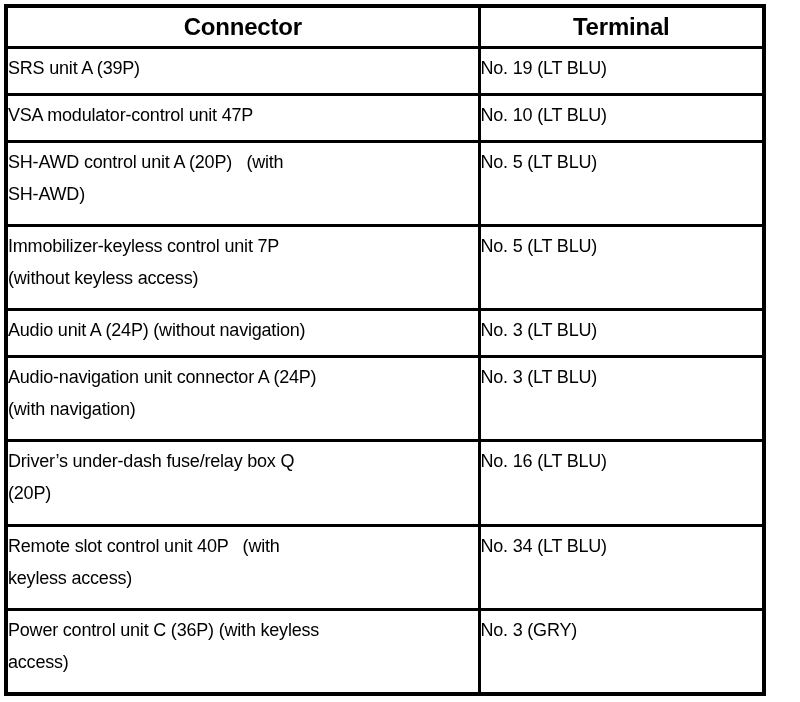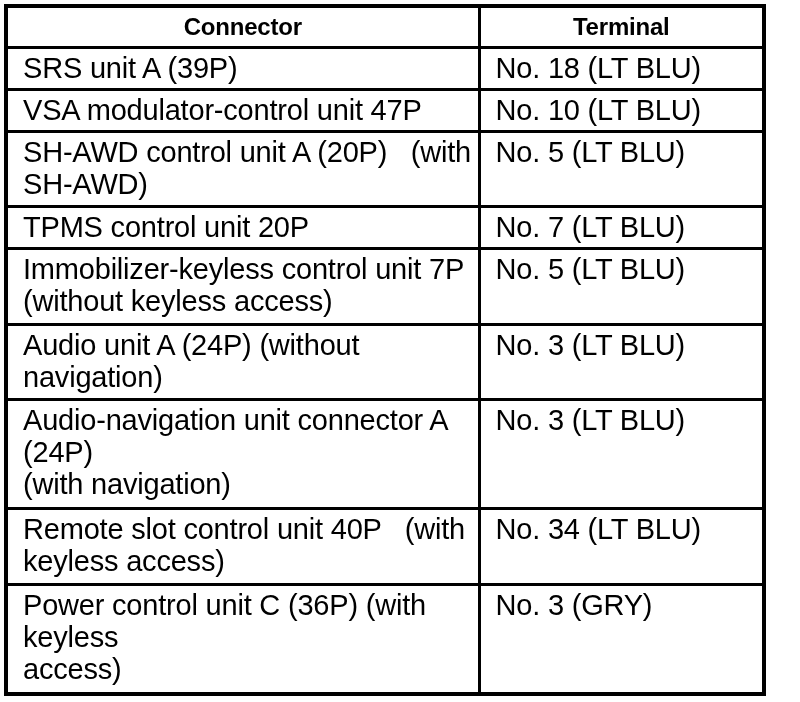--- a/index.html
+++ b/index.html
@@ -53,22 +53,22 @@
 
   
   table.connector-table tr.data-row td {
     border-top: 3px solid #000000;
   }
   table.connector-table tr.header-row th {
     border-bottom: 0;
   }
 
   .cell-inner {
-    padding: 3px 2px 2px 15px;
-    font-size: 29px;
+    padding: 3px 2px 2px 0;
+    font-size: 18px;
     line-height: 32px;
     letter-spacing: -0.2px;
     white-space: pre-wrap;
   }
 
   .header-row th .cell-inner {
     text-align: center;
     font-weight: bold;
     font-size: 24px;
     line-height: 34px;
@@ -98,46 +98,38 @@
           <div class="cell-inner">Terminal</div>
         </th>
       </tr>
     </thead>
     <tbody id="table-body">
         <tr class="data-row h1">
           <td class="c-connector">
             <div class="cell-inner">SRS unit A (39P)</div>
           </td>
           <td class="c-terminal">
-            <div class="cell-inner">No. 18 (LT BLU)</div>
+            <div class="cell-inner">No. 19 (LT BLU)</div>
           </td>
         </tr>
         <tr class="data-row h1">
           <td class="c-connector">
             <div class="cell-inner">VSA modulator-control unit 47P</div>
           </td>
           <td class="c-terminal">
             <div class="cell-inner">No. 10 (LT BLU)</div>
           </td>
         </tr>
         <tr class="data-row h2">
           <td class="c-connector">
             <div class="cell-inner">SH-AWD control unit A (20P)   (with
 SH-AWD)</div>
           </td>
           <td class="c-terminal">
             <div class="cell-inner">No. 5 (LT BLU)</div>
-          </td>
-        </tr>
-        <tr class="data-row h1">
-          <td class="c-connector">
-            <div class="cell-inner">TPMS control unit 20P</div>
-          </td>
-          <td class="c-terminal">
-            <div class="cell-inner">No. 7 (LT BLU)</div>
           </td>
         </tr>
         <tr class="data-row h2">
           <td class="c-connector">
             <div class="cell-inner">Immobilizer-keyless control unit 7P
 (without keyless access)</div>
           </td>
           <td class="c-terminal">
             <div class="cell-inner">No. 5 (LT BLU)</div>
           </td>
@@ -154,20 +146,29 @@
           <td class="c-connector">
             <div class="cell-inner">Audio-navigation unit connector A (24P)
 (with navigation)</div>
           </td>
           <td class="c-terminal">
             <div class="cell-inner">No. 3 (LT BLU)</div>
           </td>
         </tr>
         <tr class="data-row h2">
           <td class="c-connector">
+            <div class="cell-inner">Driver’s under-dash fuse/relay box Q
+(20P)</div>
+          </td>
+          <td class="c-terminal">
+            <div class="cell-inner">No. 16 (LT BLU)</div>
+          </td>
+        </tr>
+        <tr class="data-row h2">
+          <td class="c-connector">
             <div class="cell-inner">Remote slot control unit 40P   (with
 keyless access)</div>
           </td>
           <td class="c-terminal">
             <div class="cell-inner">No. 34 (LT BLU)</div>
           </td>
         </tr>
         <tr class="data-row h2">
           <td class="c-connector">
             <div class="cell-inner">Power control unit C (36P) (with keyless

